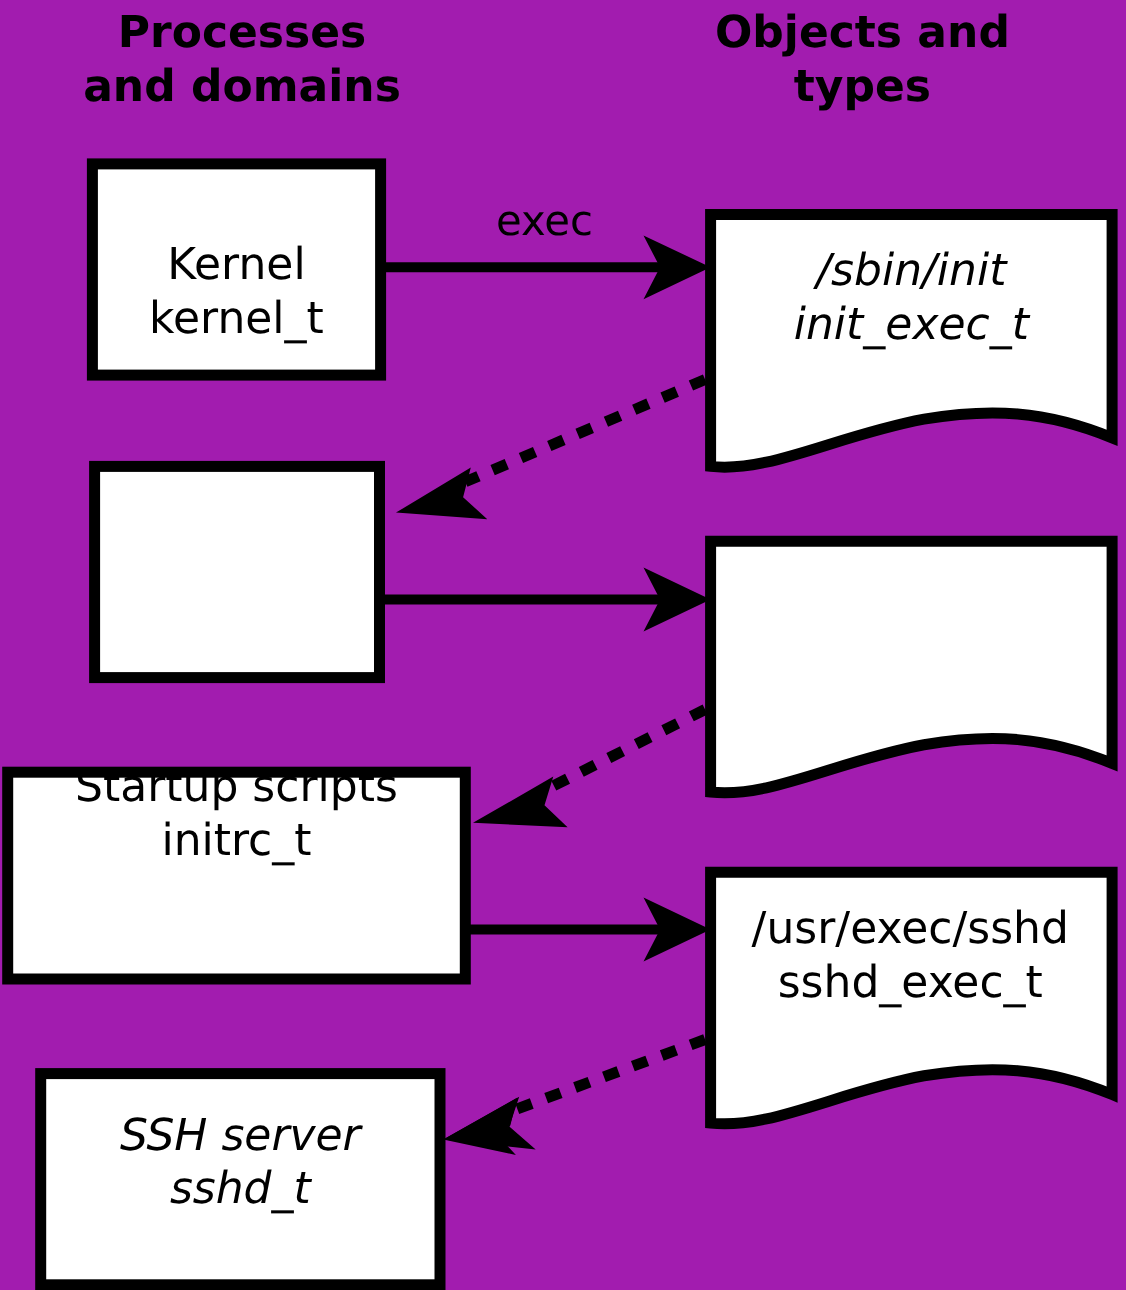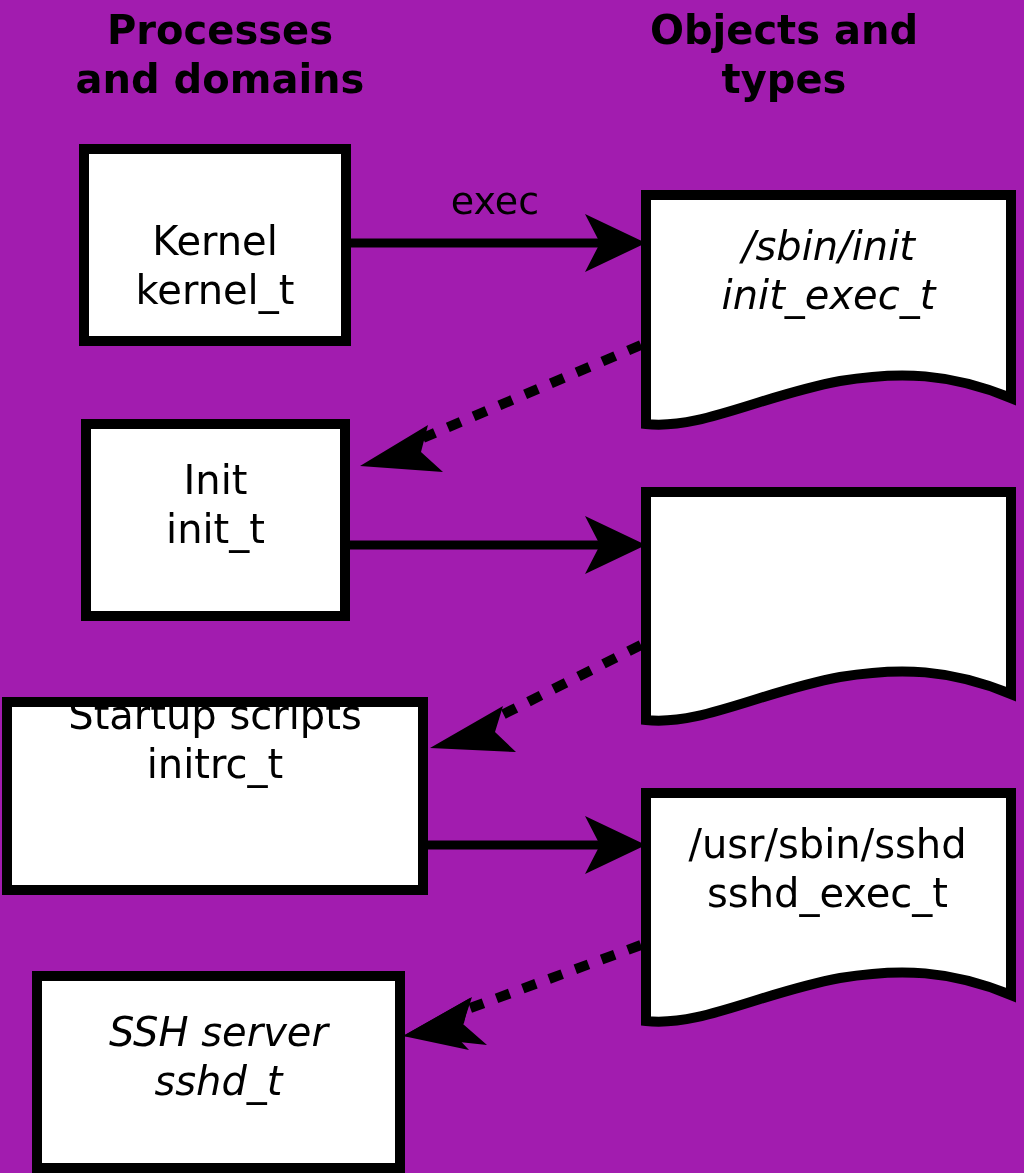--- a/index.html
+++ b/index.html
@@ -125,31 +125,29 @@
       <path d="M 403,1036 L 470,998 L 464,1023 L 456,1034 L 455,1035
                L 469,1050 Z" fill="#000000"></path>
       <path d="M 403,1036 L 472,997 L 463,1024 L 487,1045 Z" fill="#000000"></path>
     </g>
 
   </svg>
 
   <div class="node-label" style="left:84px;  top:180px;  width:262px;margin-top:37px;">Kernel
 kernel_t</div>
 
-  <div class="node-label" style="left:86px;  top:456px;  width:259px;">Init
-init_t</div>
 
   <div class="node-label" style="left:7px;   top:691px;  width:416px;">Startup scripts
 initrc_t</div>
 
   <div class="node-label" style="left:37px;  top:1008px; width:363px;font-style:italic;">SSH server
 sshd_t</div>
 
   <div class="node-label" style="left:646px; top:222px;  width:365px;font-style:italic;">/sbin/init
 init_exec_t</div>
 
 
-  <div class="node-label" style="left:640px; top:820px;  width:375px;">/usr/sbin/sshd
+  <div class="node-label" style="left:640px; top:820px;  width:375px;">/usr/exec/sshd
 sshd_exec_t</div>
 
   <div class="edge-label" style="left:380px; top:182px; width:230px;">exec</div>
 
 </div>
 
 </body></html>

